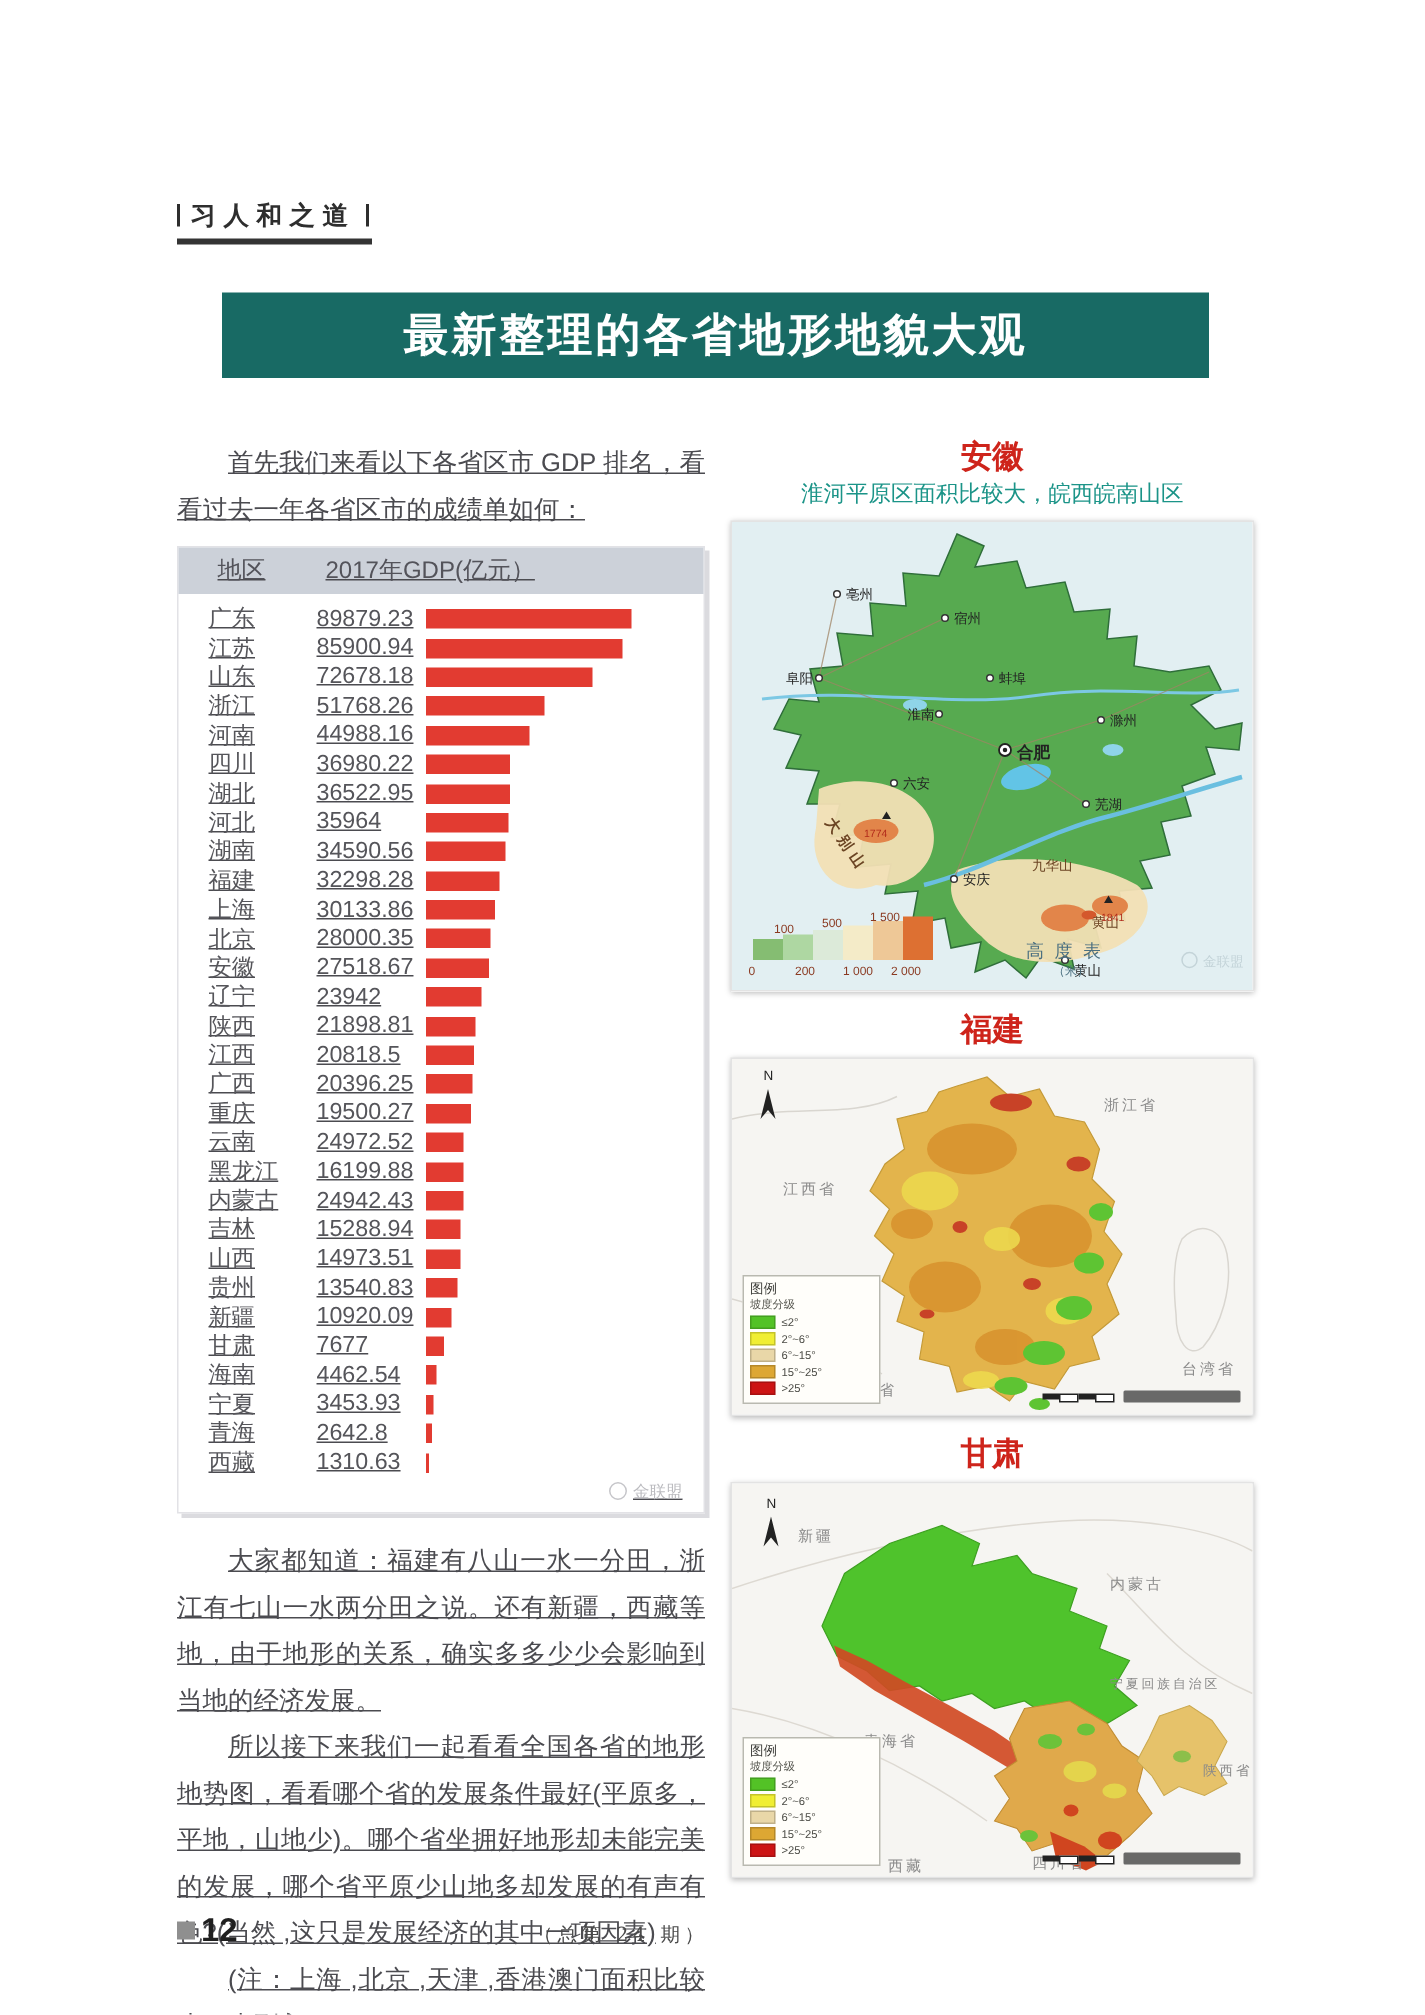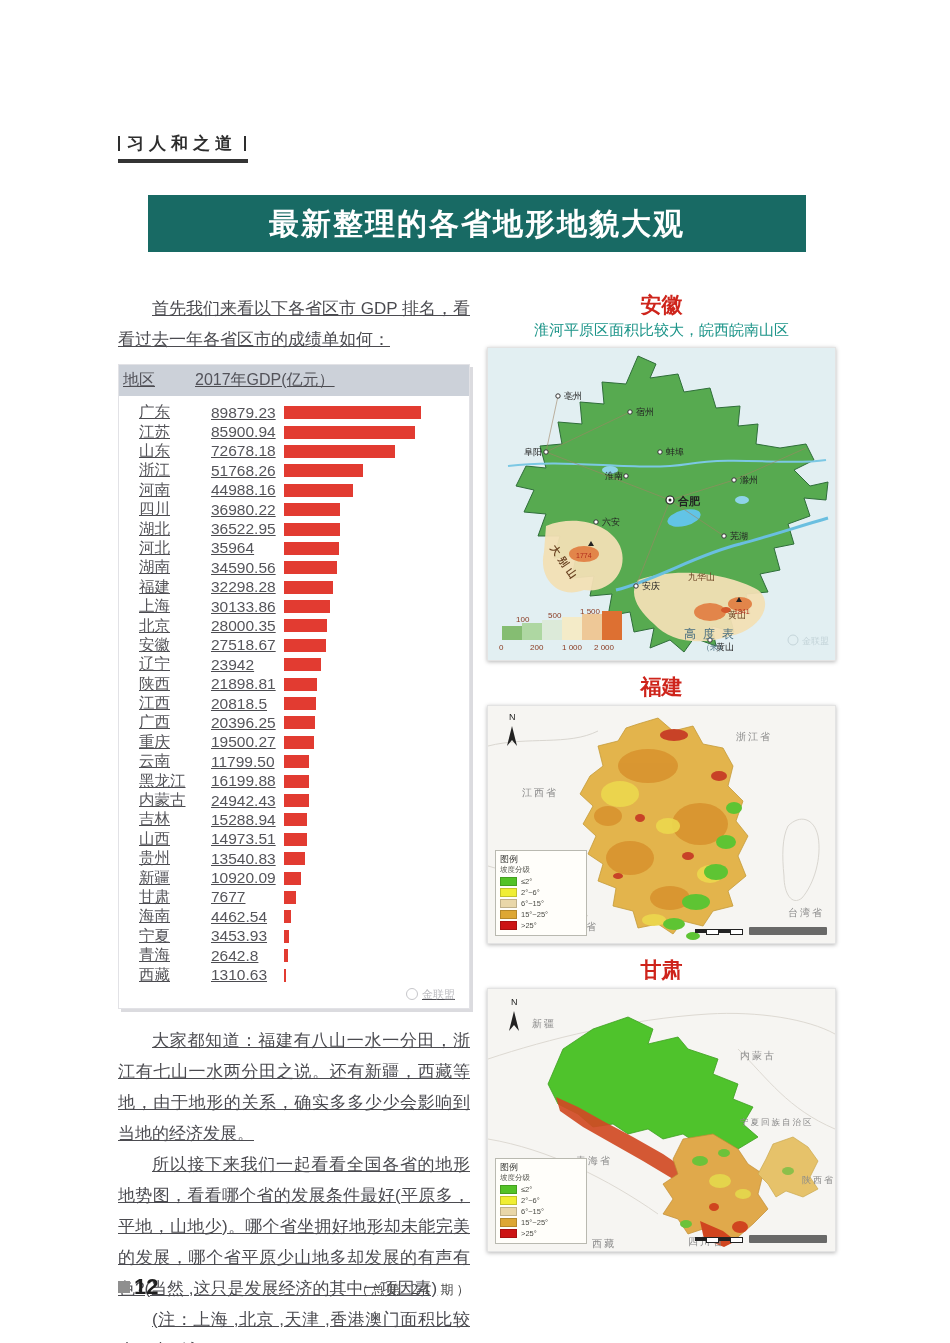--- a/index.html
+++ b/index.html
@@ -14,21 +14,21 @@
   .logo-underline{width:130px;height:4px;background:#343434;margin-top:4px;}
 
   
   .banner{position:absolute;left:148px;top:147px;width:658px;height:57px;background:#186a64;color:#fff;
           font-size:30px;font-weight:bold;text-align:center;line-height:57px;letter-spacing:2px;}
 
   
   .left-col{position:absolute;left:118px;top:245px;width:352px;text-decoration:underline;}
   .para{font-size:17px;line-height:31px;text-align:justify;color:#4b4b50;text-indent:2em;margin:0;}
   .chart-box{margin-top:9px;background:#fff;border:1px solid #e2e2e6;box-shadow:3px 3px 0 rgba(175,175,185,.45);}
-  .chart-header{display:flex;align-items:center;height:31px;background:#ccd1d9;color:#53535a;font-size:16px;padding-left:4px;}
+  .chart-header{display:flex;align-items:center;height:31px;background:#ccd1d9;color:#53535a;font-size:16px;padding-left:26px;}
   .chart-header .h-region{width:72px;}
   .gdp-rows{padding:7px 6px 2px 20px;}
   .gdp-row{display:flex;align-items:center;height:19.4px;font-size:15.5px;color:#55555a;}
   .gdp-region{width:72px;}
   .gdp-value{width:73px;}
   .gdp-track{flex:1;}
   .gdp-bar{display:block;height:13px;}
   .chart-watermark{display:flex;justify-content:flex-end;align-items:center;gap:4px;padding:0 14px 6px 0;color:#bcbcc0;font-size:11px;}
   .wm-globe{display:inline-block;width:10px;height:10px;border:1px solid #c6c6ca;border-radius:50%;}
   .below-chart{margin-top:16px;}
@@ -212,21 +212,21 @@
           </div>
           <div class="gdp-row">
             <span class="gdp-region">重庆</span>
             <span class="gdp-value">19500.27</span>
             <span class="gdp-track">
               <span class="gdp-bar" style="width: 29.7px; background: rgb(226, 59, 49);"></span>
             </span>
           </div>
           <div class="gdp-row">
             <span class="gdp-region">云南</span>
-            <span class="gdp-value">11799.50</span>
+            <span class="gdp-value">24972.52</span>
             <span class="gdp-track">
               <span class="gdp-bar" style="width: 25.2px; background: rgb(226, 59, 49);"></span>
             </span>
           </div>
           <div class="gdp-row">
             <span class="gdp-region">黑龙江</span>
             <span class="gdp-value">16199.88</span>
             <span class="gdp-track">
               <span class="gdp-bar" style="width: 24.7px; background: rgb(226, 59, 49);"></span>
             </span>

